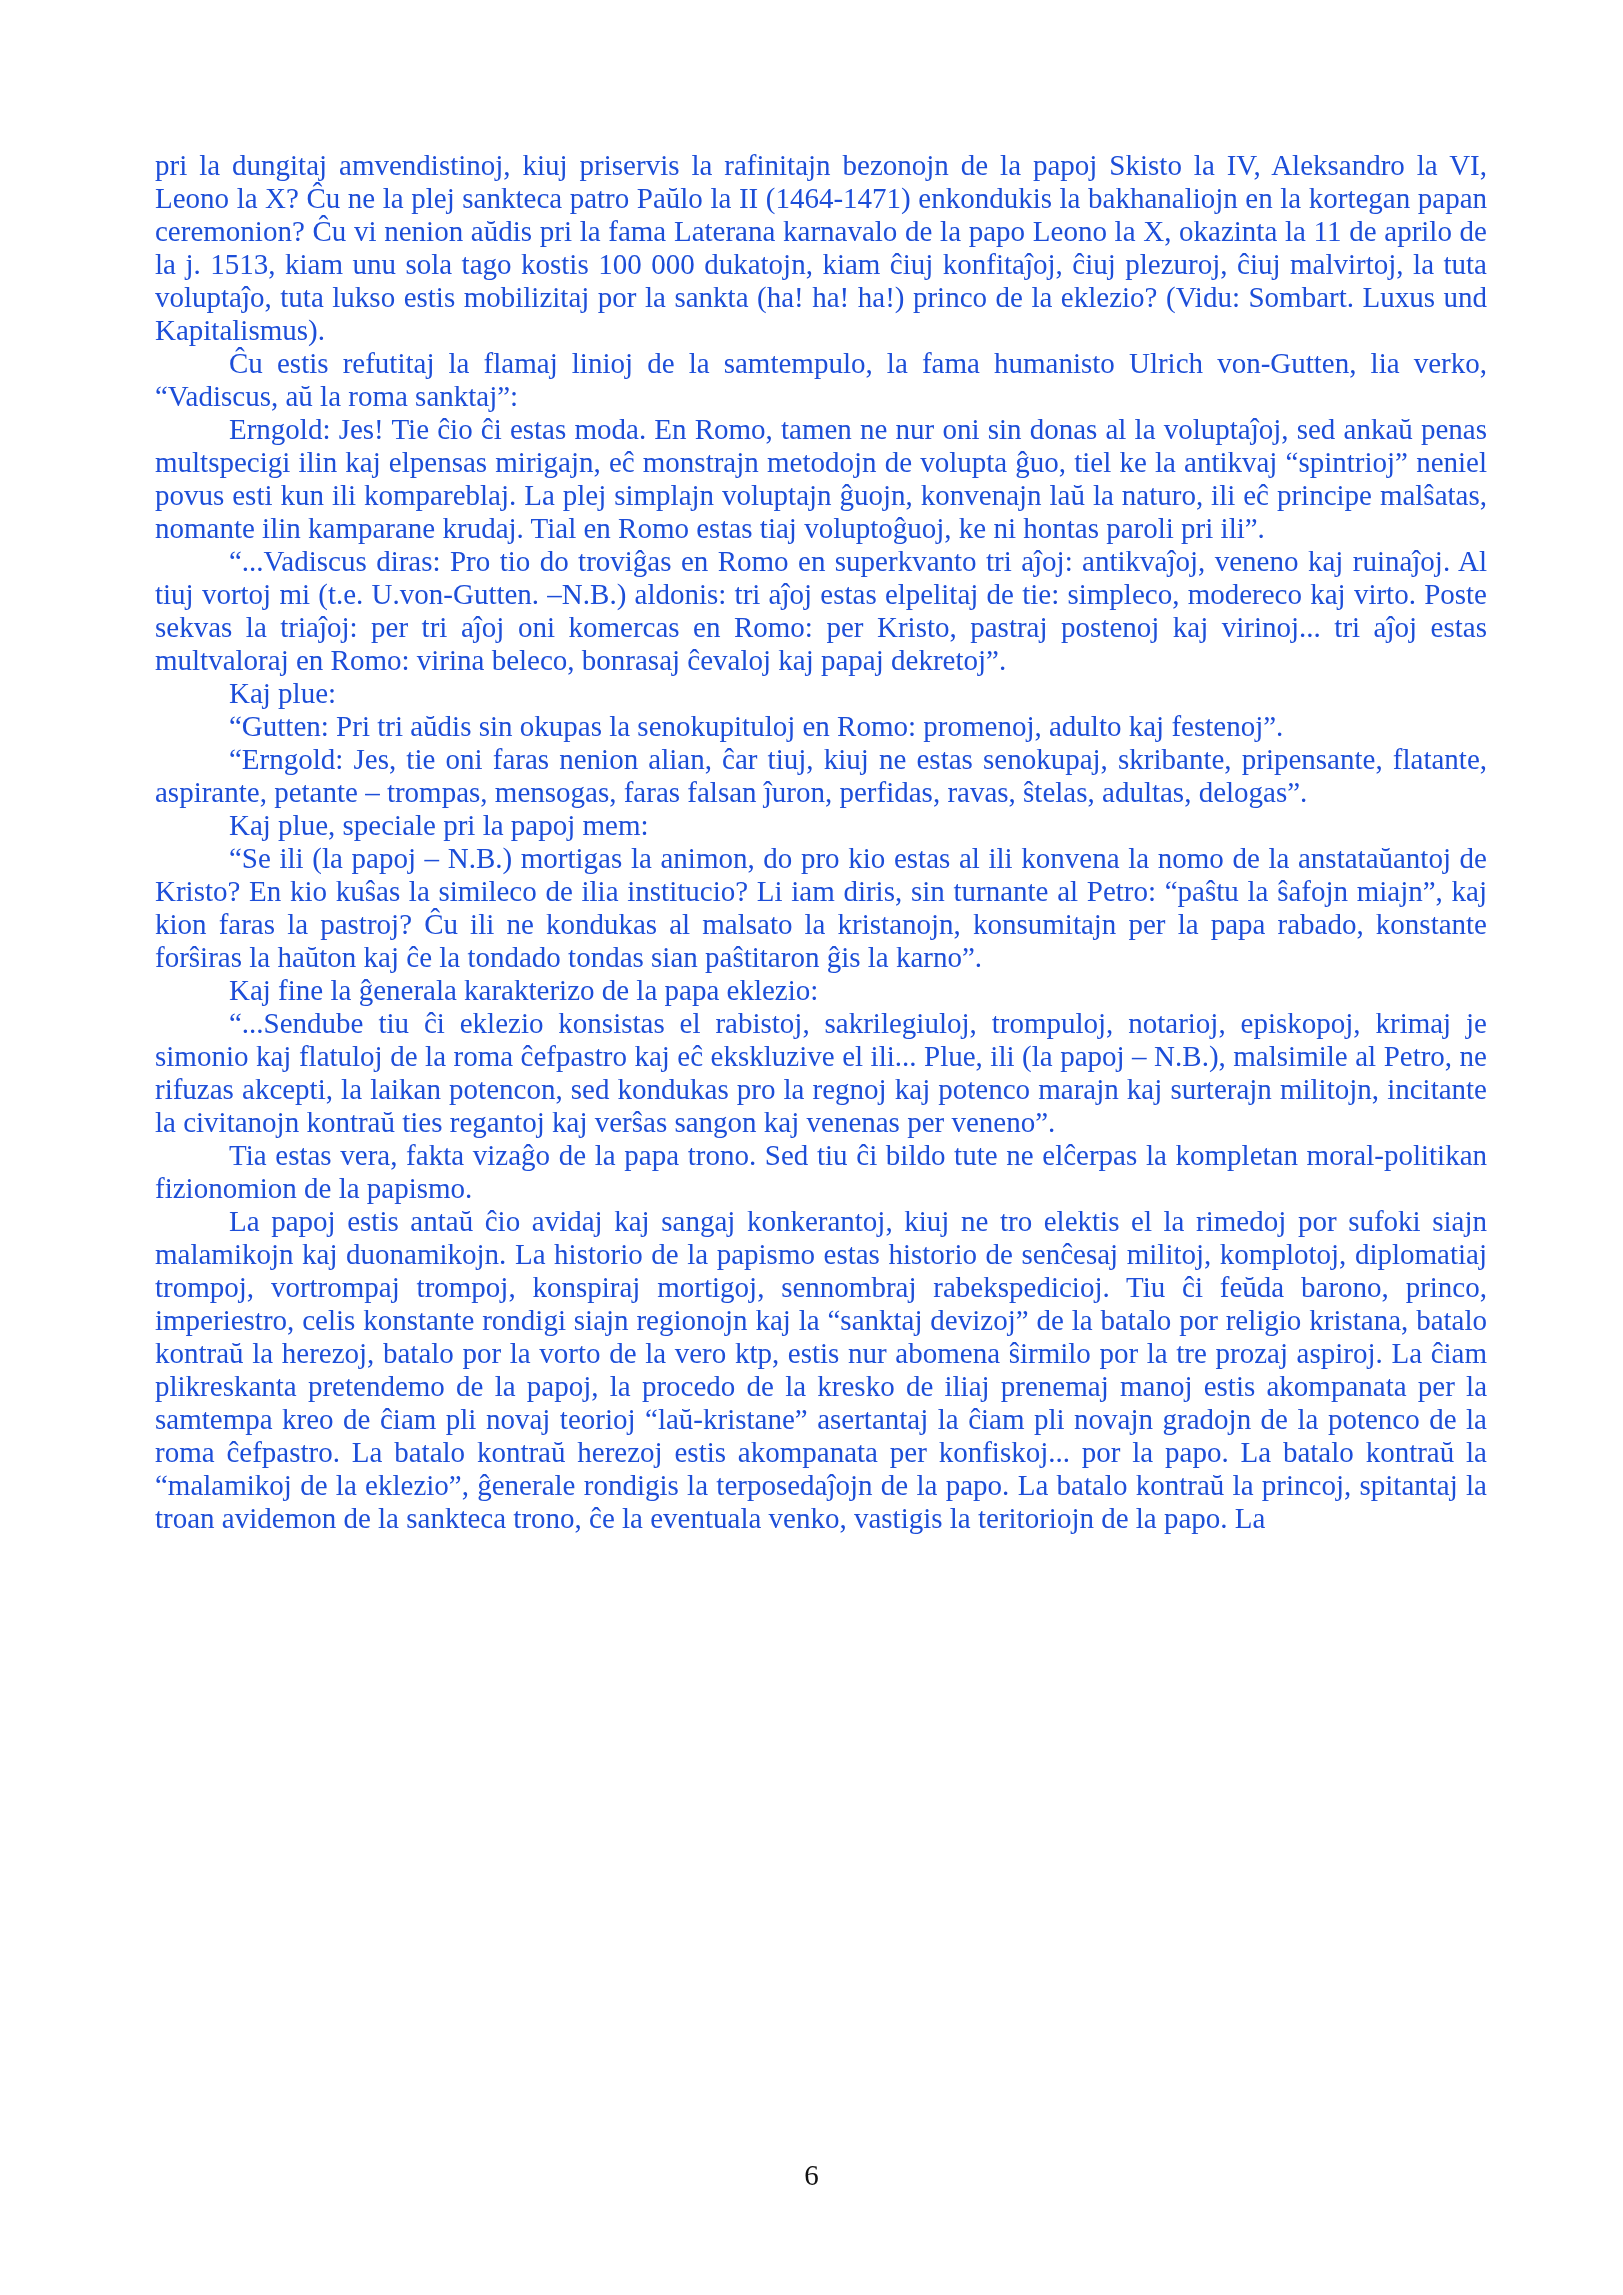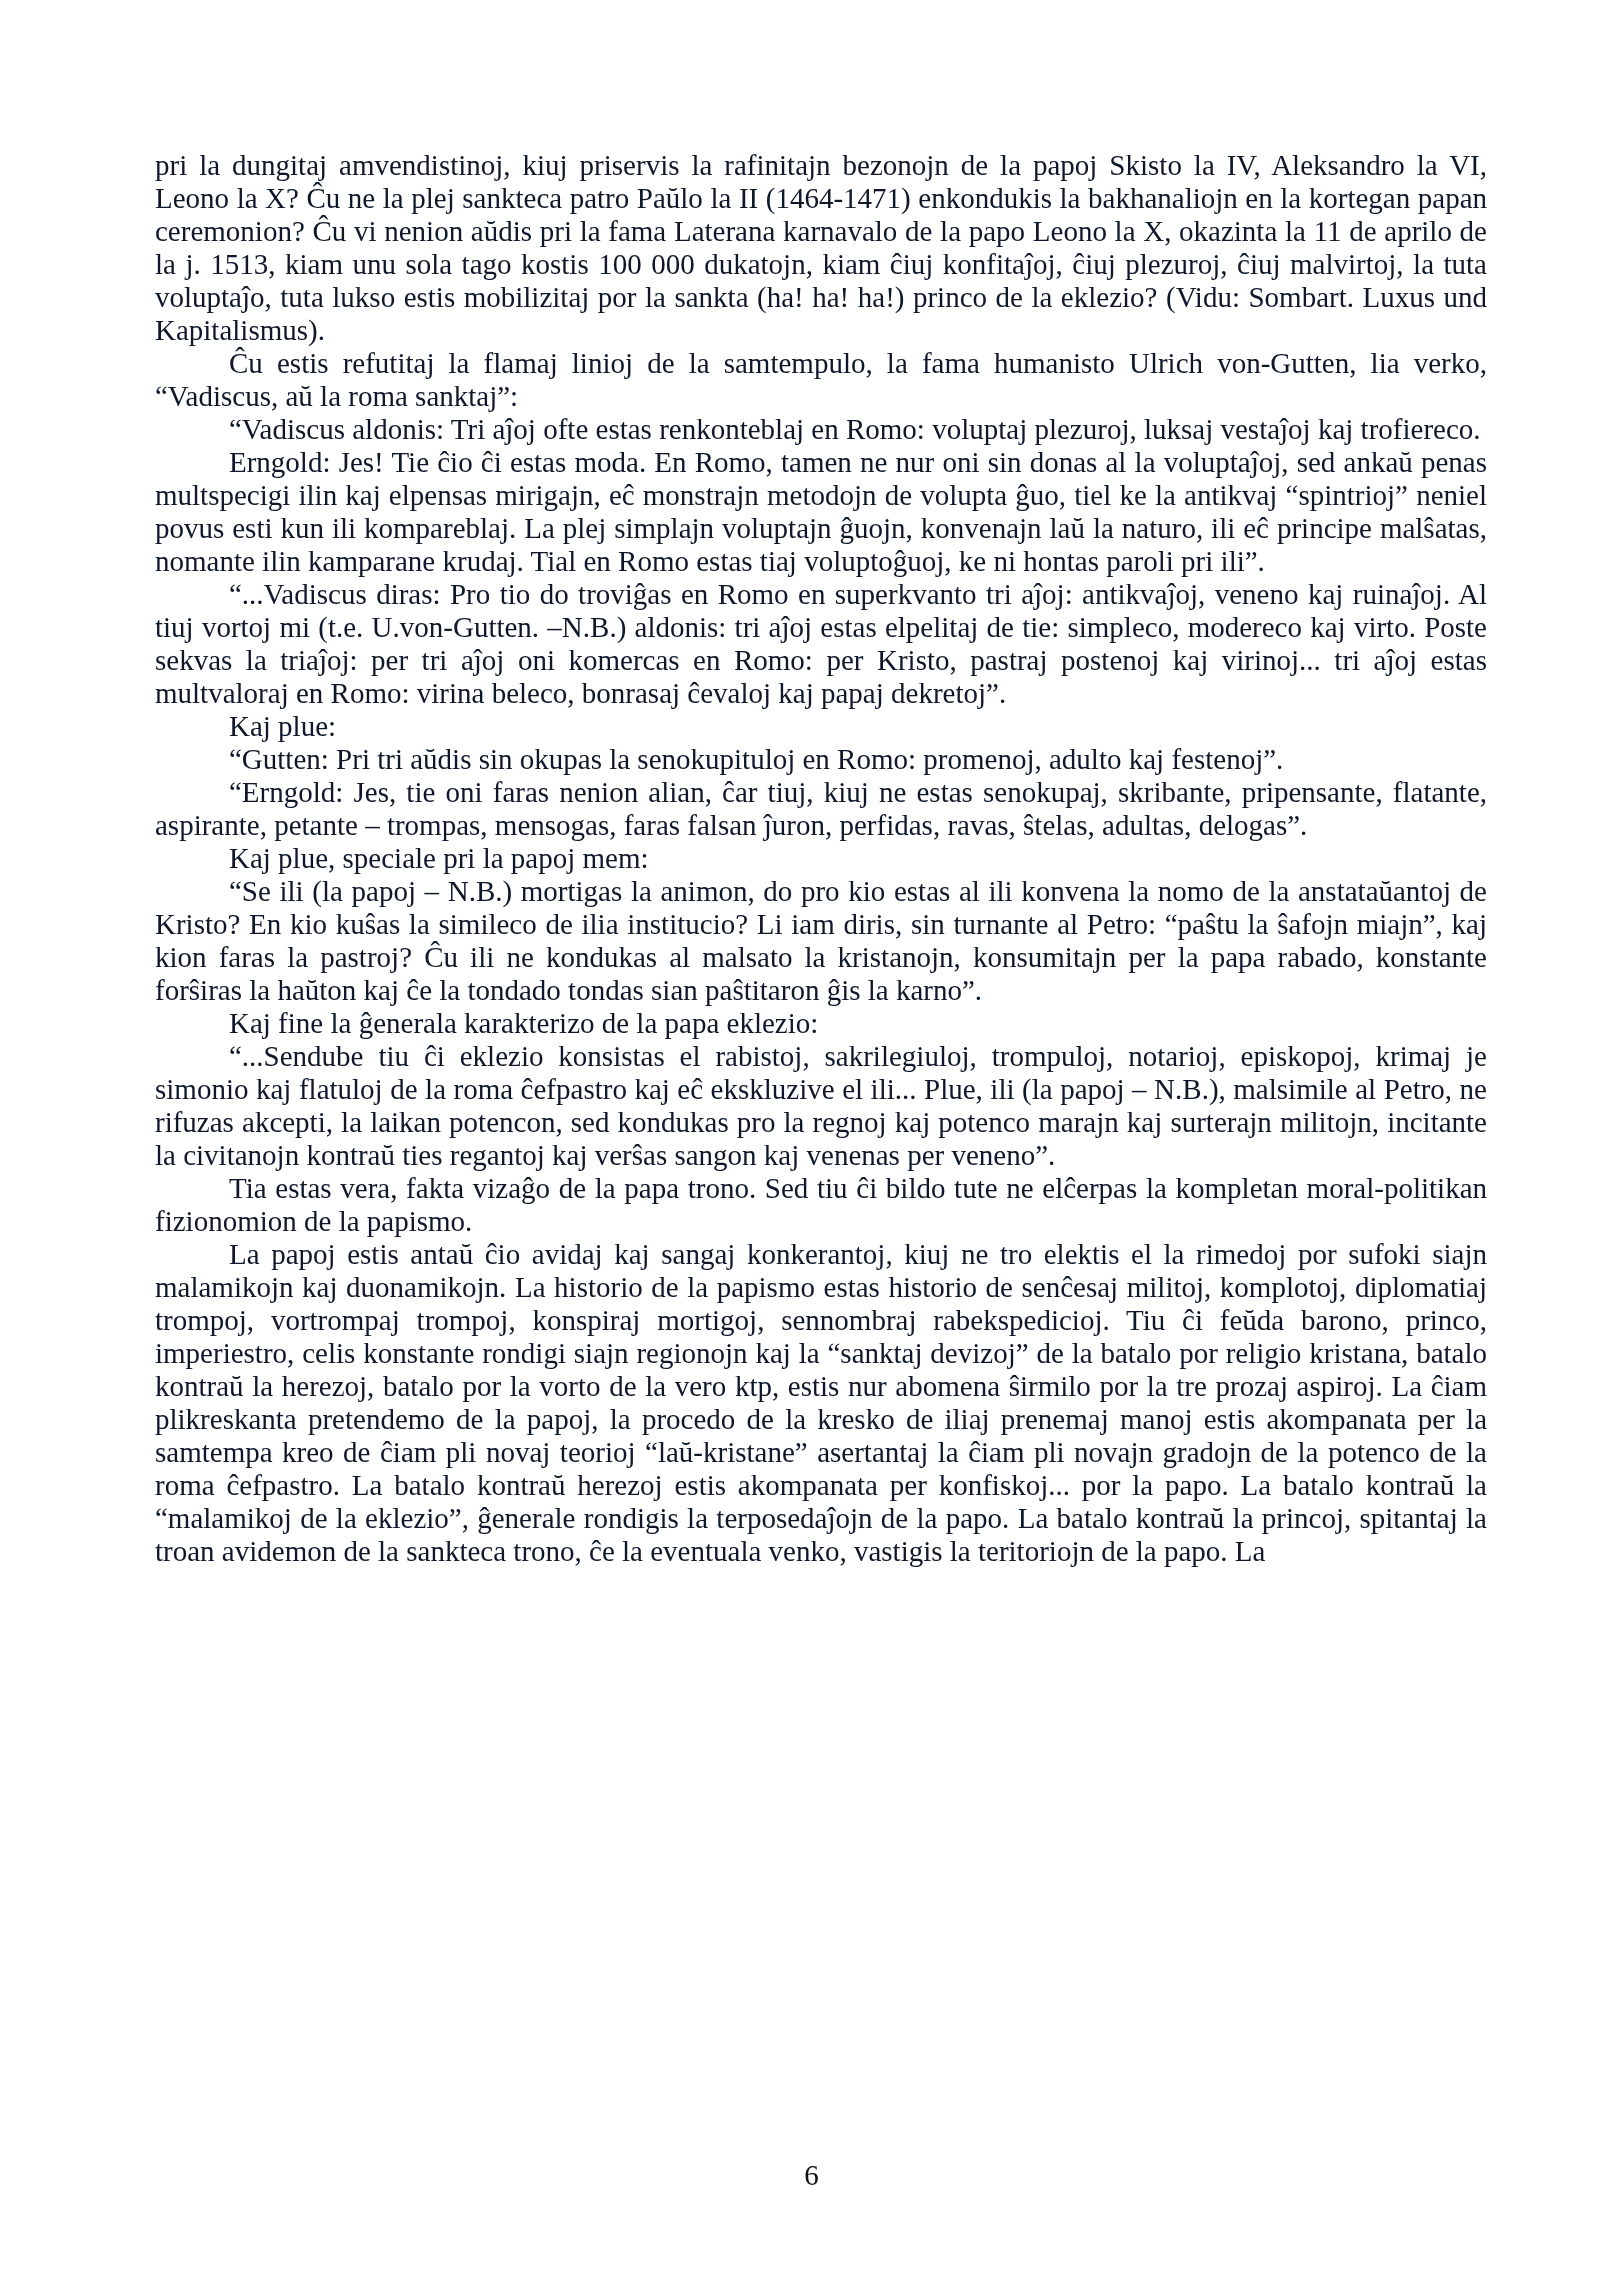--- a/index.html
+++ b/index.html
@@ -5,42 +5,41 @@
   html, body { margin: 0; padding: 0; background: #ffffff; }
   body { width: 1623px; height: 2295px; position: relative; overflow: hidden; }
   .page {
     position: absolute;
     left: 155px;
     top: 149px;
     width: 1332px;
     font-family: "Liberation Serif", "DejaVu Serif", serif;
     font-size: 29px;
     line-height: 33px;
-    color: #0f172a;
+    color: #1d4ed8;
     text-align: justify;
   }
   .page p { margin: 0; }
   .page p.indent { text-indent: 74px; }
   .page-number {
     position: absolute;
     left: 0; width: 1623px;
     top: 2159px;
     text-align: center;
     font-family: "Liberation Serif", "DejaVu Serif", serif;
     font-size: 29px;
     color: #111111;
   }
 </style>
 </head>
 <body>
 
 <div class="page">
   <p>pri la dungitaj amvendistinoj, kiuj priservis la rafinitajn bezonojn de la papoj Skisto la IV, Aleksandro la VI, Leono la X? Ĉu ne la plej sankteca patro Paŭlo la II (1464-1471) enkondukis la bakhanaliojn en la kortegan papan ceremonion? Ĉu vi nenion aŭdis pri la fama Laterana karnavalo de la papo Leono la X, okazinta la 11 de aprilo de la j. 1513, kiam unu sola tago kostis 100 000 dukatojn, kiam ĉiuj konfitaĵoj, ĉiuj plezuroj, ĉiuj malvirtoj, la tuta voluptaĵo, tuta lukso estis mobilizitaj por la sankta (ha! ha! ha!) princo de la eklezio? (Vidu: Sombart. Luxus und Kapitalismus).</p>
   <p class="indent">Ĉu estis refutitaj la flamaj linioj de la samtempulo, la fama humanisto Ulrich von-Gutten, lia verko, “Vadiscus, aŭ la roma sanktaj”:</p>
-  <p class="indent">“Vadiscus aldonis: Tri aĵoj ofte estas renkonteblaj en Romo: voluptaj plezuroj, luksaj vestaĵoj kaj trofiereco.</p>
   <p class="indent">Erngold: Jes! Tie ĉio ĉi estas moda. En Romo, tamen ne nur oni sin donas al la voluptaĵoj, sed ankaŭ penas multspecigi ilin kaj elpensas mirigajn, eĉ monstrajn metodojn de volupta ĝuo, tiel ke la antikvaj “spintrioj” neniel povus esti kun ili kompareblaj. La plej simplajn voluptajn ĝuojn, konvenajn laŭ la naturo, ili eĉ principe malŝatas, nomante ilin kamparane krudaj. Tial en Romo estas tiaj voluptoĝuoj, ke ni hontas paroli pri ili”.</p>
   <p class="indent">“...Vadiscus diras: Pro tio do troviĝas en Romo en superkvanto tri aĵoj: antikvaĵoj, veneno kaj ruinaĵoj. Al tiuj vortoj mi (t.e. U.von-Gutten. –N.B.) aldonis: tri aĵoj estas elpelitaj de tie: simpleco, modereco kaj virto. Poste sekvas la triaĵoj: per tri aĵoj oni komercas en Romo: per Kristo, pastraj postenoj kaj virinoj... tri aĵoj estas multvaloraj en Romo: virina beleco, bonrasaj ĉevaloj kaj papaj dekretoj”.</p>
   <p class="indent">Kaj plue:</p>
   <p class="indent">“Gutten: Pri tri aŭdis sin okupas la senokupituloj en Romo: promenoj, adulto kaj festenoj”.</p>
   <p class="indent">“Erngold: Jes, tie oni faras nenion alian, ĉar tiuj, kiuj ne estas senokupaj, skribante, pripensante, flatante, aspirante, petante – trompas, mensogas, faras falsan ĵuron, perfidas, ravas, ŝtelas, adultas, delogas”.</p>
   <p class="indent">Kaj plue, speciale pri la papoj mem:</p>
   <p class="indent">“Se ili (la papoj – N.B.) mortigas la animon, do pro kio estas al ili konvena la nomo de la anstataŭantoj de Kristo? En kio kuŝas la simileco de ilia institucio? Li iam diris, sin turnante al Petro: “paŝtu la ŝafojn miajn”, kaj kion faras la pastroj? Ĉu ili ne kondukas al malsato la kristanojn, konsumitajn per la papa rabado, konstante forŝiras la haŭton kaj ĉe la tondado tondas sian paŝtitaron ĝis la karno”.</p>
   <p class="indent">Kaj fine la ĝenerala karakterizo de la papa eklezio:</p>
   <p class="indent">“...Sendube tiu ĉi eklezio konsistas el rabistoj, sakrilegiuloj, trompuloj, notarioj, episkopoj, krimaj je simonio kaj flatuloj de la roma ĉefpastro kaj eĉ ekskluzive el ili... Plue, ili (la papoj – N.B.), malsimile al Petro, ne rifuzas akcepti, la laikan potencon, sed kondukas pro la regnoj kaj potenco marajn kaj surterajn militojn, incitante la civitanojn kontraŭ ties regantoj kaj verŝas sangon kaj venenas per veneno”.</p>
   <p class="indent">Tia estas vera, fakta vizaĝo de la papa trono. Sed tiu ĉi bildo tute ne elĉerpas la kompletan moral-politikan fizionomion de la papismo.</p>

